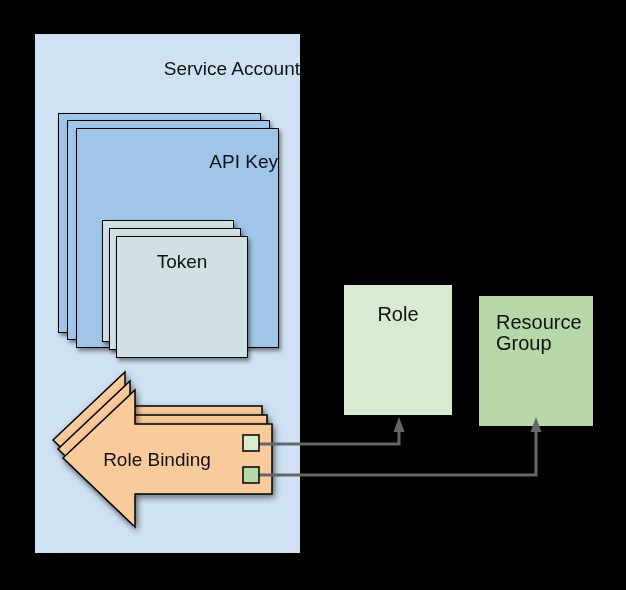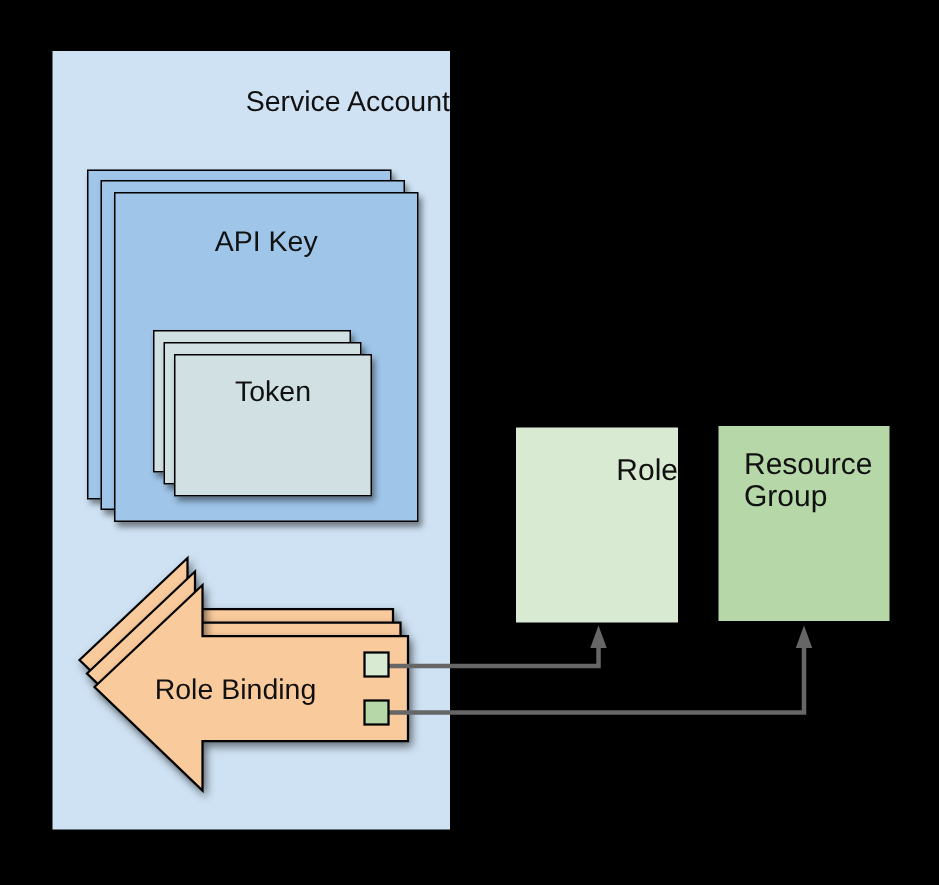--- a/index.html
+++ b/index.html
@@ -14,28 +14,28 @@
   }
   .abs{position:absolute;box-sizing:border-box;}
   
   .panel{left:35px;top:34px;width:265px;height:519px;background:var(--panel-fill);}
   .panel-label{left:35px;top:57px;width:265px;text-align:right;font-size:19px;line-height:23px;}
   
   .stack{border:1.3px solid var(--stroke);box-shadow:2px 3px 4px rgba(0,0,0,.45);}
   .stack-label{width:100%;text-align:center;font-size:19px;line-height:23px;}
   .api{width:203px;height:220px;background:var(--api-key-fill);}
   .api.back{left:58px;top:113px;} .api.mid{left:67px;top:120px;} .api.front{left:76px;top:128px;}
-  .api .stack-label{padding-top:21px;}
-  .token{width:132px;height:95px;background:var(--token-fill);}
+  .api .stack-label{padding-top:21px;text-align:right;}
+  .token{width:132px;height:122px;background:var(--token-fill);}
   .token.back{left:102px;top:220px;} .token.mid{left:109px;top:228px;} .token.front{left:116px;top:236px;}
   .token .stack-label{padding-top:13px;}
   
   .box-role{left:344px;top:285px;width:108px;height:130px;background:var(--light-green);
-    text-align:right;padding-top:18px;font-size:20px;line-height:22px;}
-  .box-rg{left:479px;top:284px;width:114px;height:130px;background:var(--green);
+    text-align:center;padding-top:18px;font-size:20px;line-height:22px;}
+  .box-rg{left:479px;top:296px;width:114px;height:130px;background:var(--green);
     padding:16px 10px 0 17px;font-size:20px;line-height:21px;text-align:left;}
   
   svg.overlay{position:absolute;left:0;top:0;pointer-events:none;}
   .arrow-layer{fill:var(--arrow-fill);stroke:var(--stroke);stroke-width:1.5;
     filter:drop-shadow(2px 3px 3px rgba(0,0,0,.5));}
   .arrow-text{font-size:19px;fill:var(--text);text-anchor:middle;
     font-family:"Liberation Sans",sans-serif;}
   .conn{stroke:var(--connector);stroke-width:3;fill:none;}
   .arrowhead{fill:var(--connector);stroke:none;}
   .ref-square{stroke:var(--stroke);stroke-width:1.5;}

